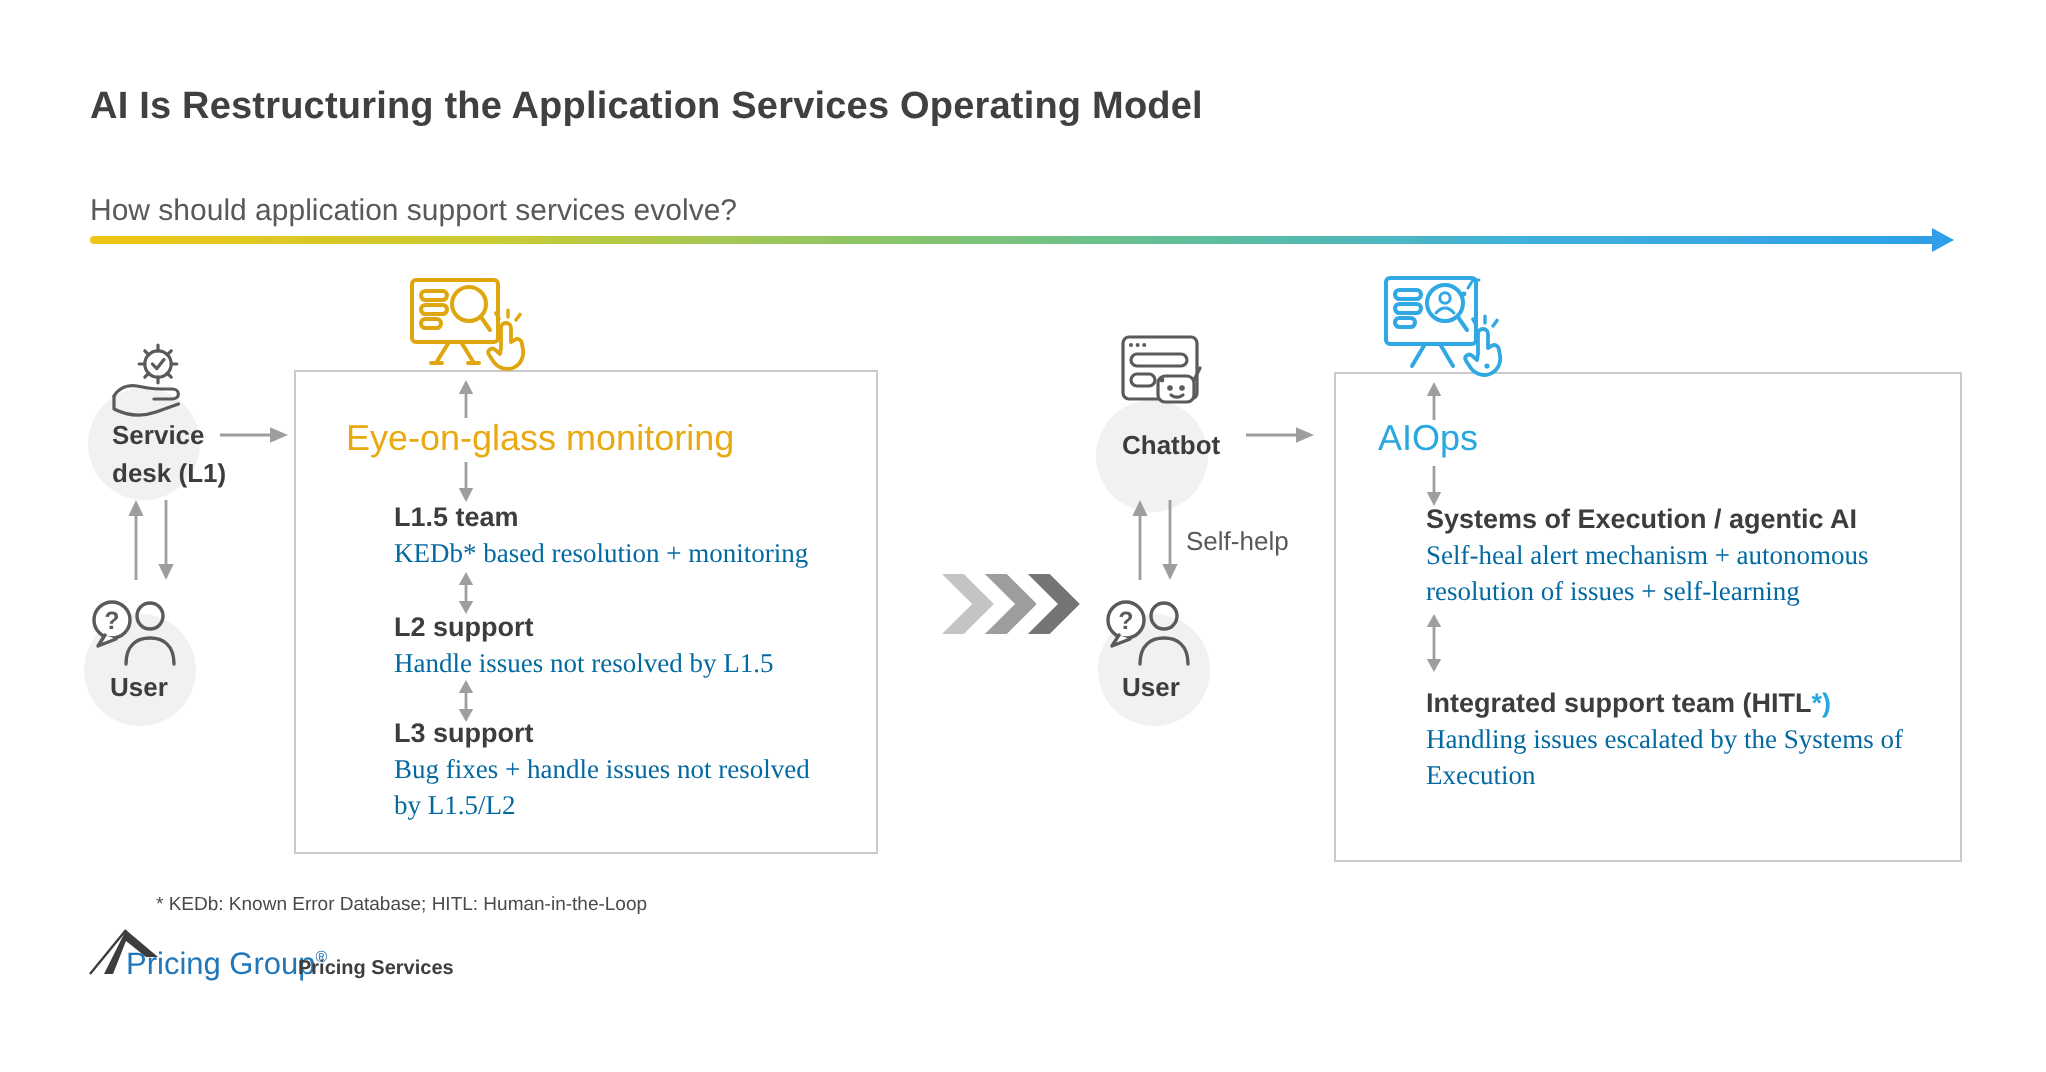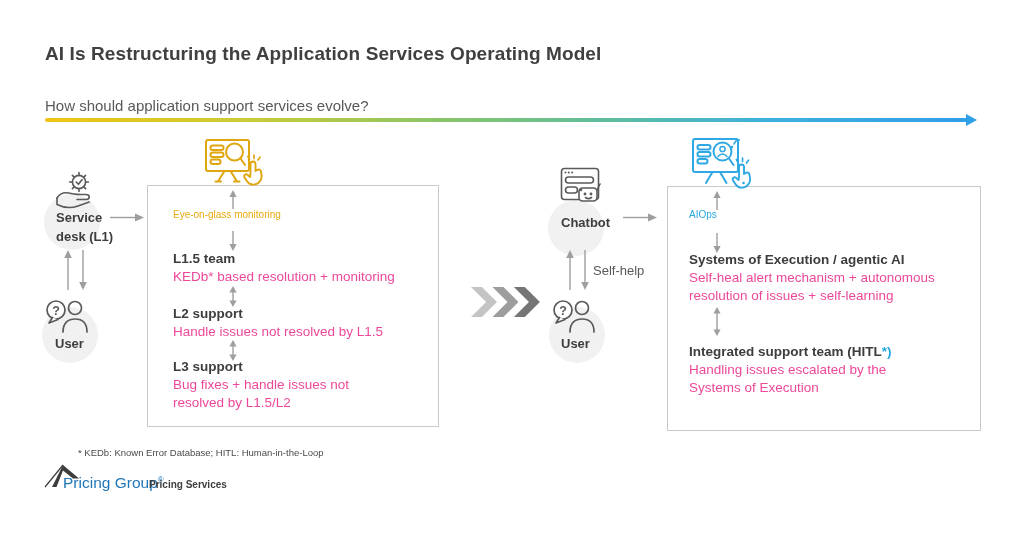--- a/index.html
+++ b/index.html
@@ -15,26 +15,26 @@
     background:linear-gradient(90deg,#EFC413 0%,#C9CB36 22%,#8CC566 42%,#5FBE9B 60%,#3FB0DC 78%,#2E9FE8 100%);}
   .grad-head{left:966px;top:114px;width:0;height:0;border-left:11px solid #2E9FE8;
     border-top:6px solid transparent;border-bottom:6px solid transparent;}
   
   .soft-circle{background:#F1F1F1;border-radius:50%;}
   
   .node-label{font-size:13px;font-weight:700;color:#3D3D3D;line-height:18.5px;}
   .small-label{font-size:13px;color:#595959;}
   
   .flow-box{border:1px solid #C9C9C9;background:#fff;}
-  .box-title{position:absolute;font-size:10px;}
+  .box-title{position:absolute;font-size:18px;}
   .box-title.yellow{color:#E9A911;}
   .box-title.blue{color:#29A8E0;}
-  .item{position:absolute;}
+  .item{position:absolute;margin-left:24px;}
   .item .h{font-size:13.5px;font-weight:700;color:#3D3D3D;line-height:18px;}
-  .item .b{font-size:13.5px;color:#ec4899;line-height:18px;}
+  .item .b{font-size:13.5px;color:#0369a1;line-height:18px;font-family:Liberation Serif, serif;}
   .accent-blue{color:#29A8E0;}
   
   .chev{display:inline-block;width:26px;height:30px;
     clip-path:polygon(0% 0%,42% 0%,100% 50%,42% 100%,0% 100%,58% 50%);}
   .chev+.chev{margin-left:-9px;}
   
   .footnote{left:42px;top:447px;font-size:9.5px;color:#4A4A4A;margin-left:36px;}
   .brand{left:63px;top:474px;font-size:15.5px;color:#2277B8;}
   .brand sup{font-size:8px;}
   .brand-suffix{left:149px;top:479px;font-size:10px;font-weight:700;color:#3D3D3D;}

